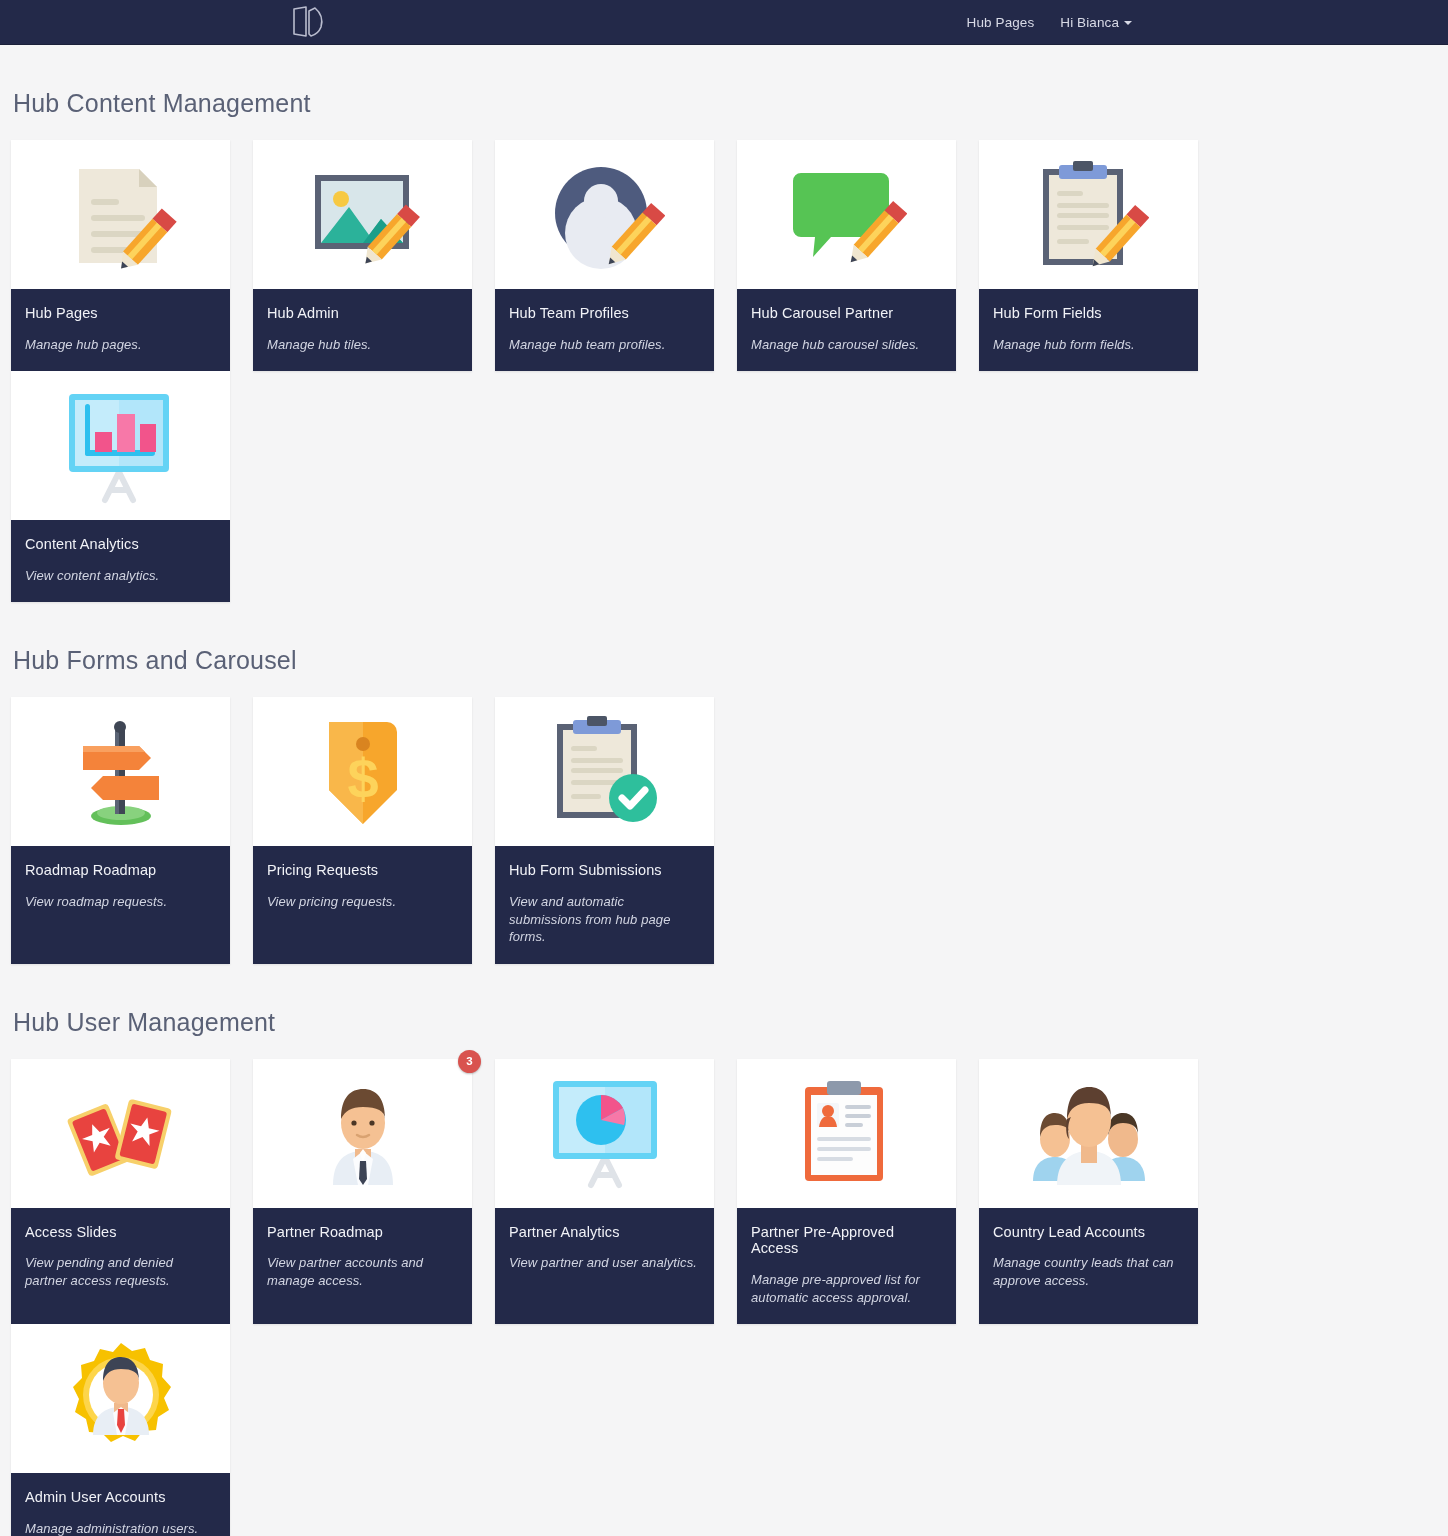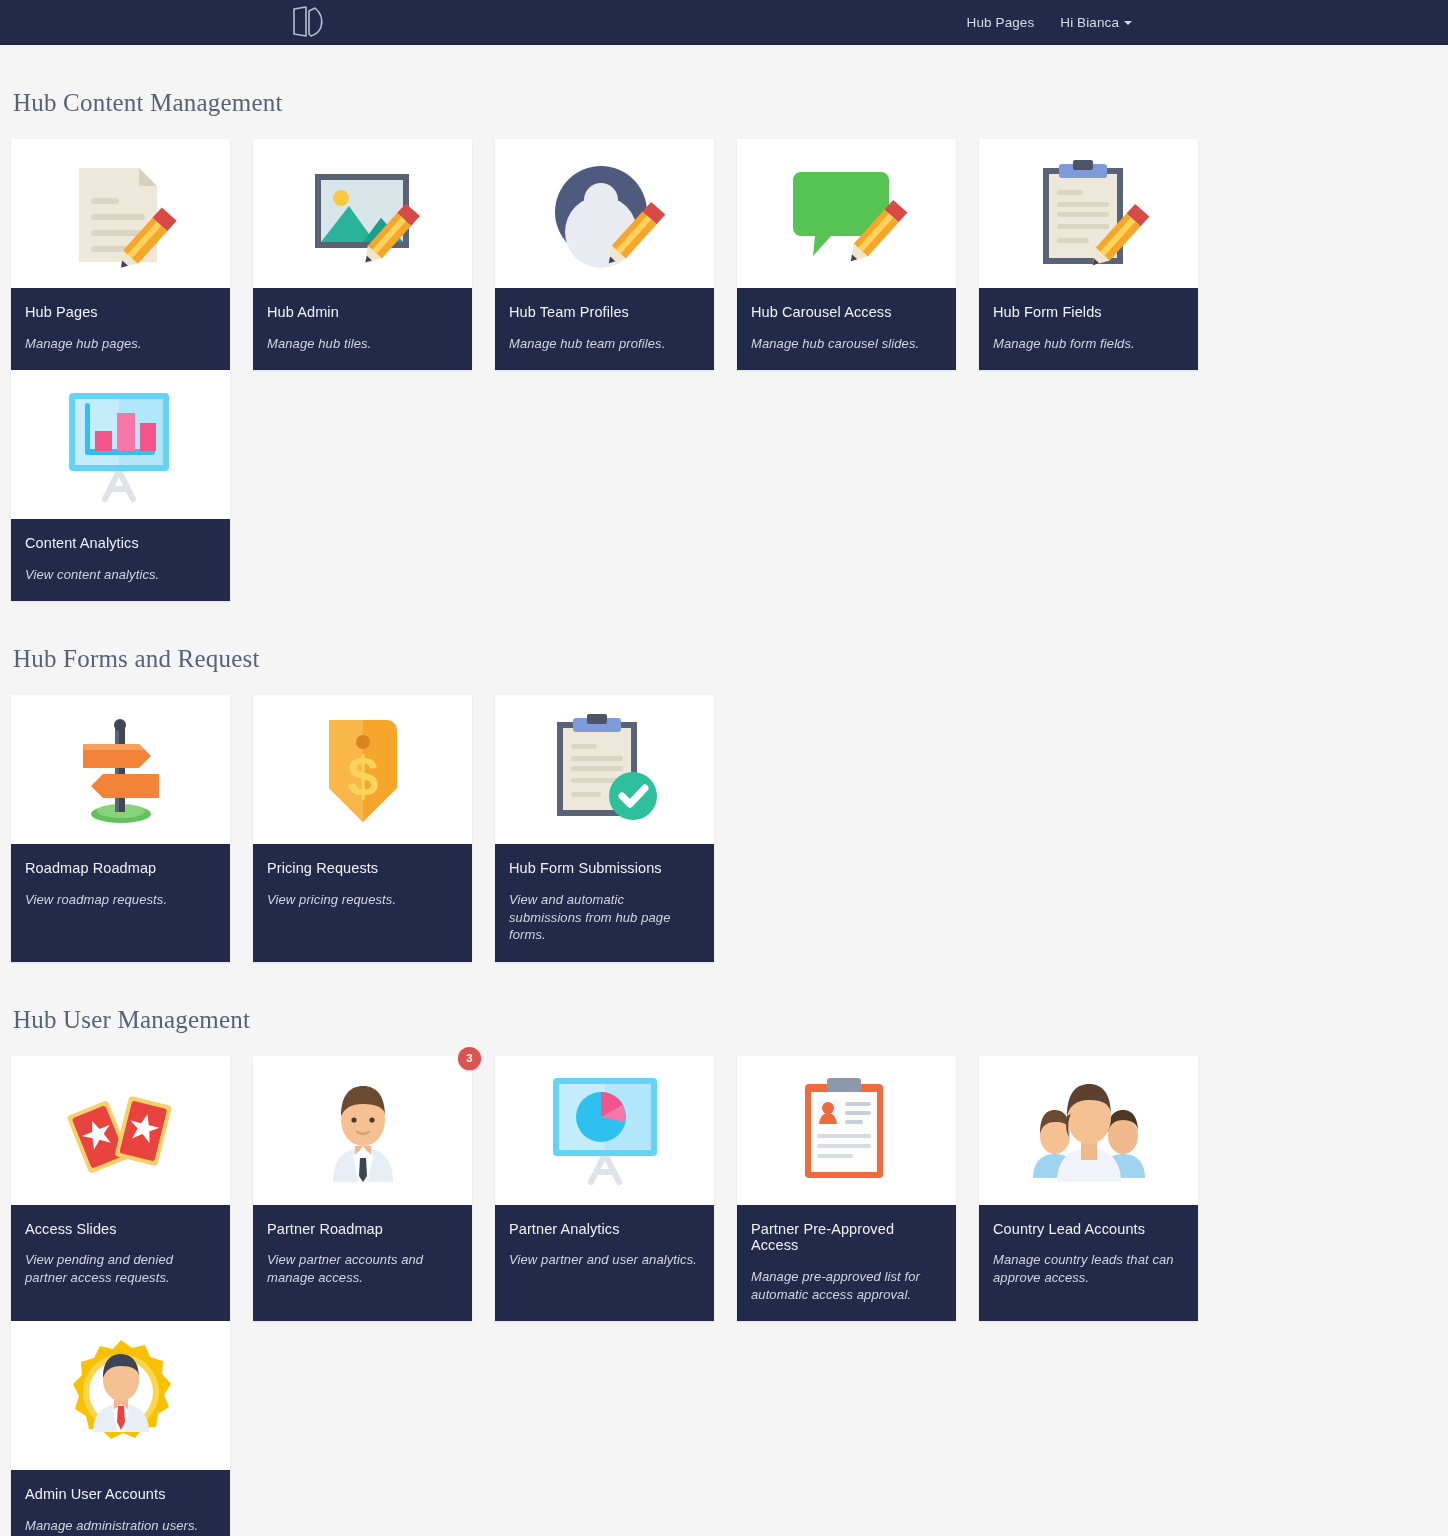--- a/index.html
+++ b/index.html
@@ -57,21 +57,20 @@
   
   .page { padding:0 11px; }
 
   .section { margin-top:4px; }
   .section-title {
     font-size:25px;
     font-weight:300;
     color:#5a6176;
     letter-spacing:.2px;
     margin:44px 0 22px 2px;
-    font-family:Liberation Serif, serif;
   }
   .card-row {
     display:flex;
     flex-wrap:wrap;
     gap:0;
   }
   .card {
     width:219px;
     margin-right:23px;
     background:#fff;
@@ -222,21 +221,21 @@
   <g transform="rotate(42 88 78)">
     <rect x="80" y="42" width="19" height="13" fill="#d84a45"></rect>
     <rect x="80" y="55" width="19" height="46" fill="#f7a62c"></rect>
     <rect x="86" y="55" width="6" height="46" fill="#fdd35b"></rect>
     <path d="M80 101 L89.5 116 L99 101 Z" fill="#f0e6cf"></path>
     <path d="M86 110 L89.5 116 L93 110 Z" fill="#3d4455"></path>
   </g>
 </svg>
             </div>
             <div class="card-body">
-              <div class="card-title">Hub Carousel Access</div>
+              <div class="card-title">Hub Carousel Partner</div>
               <div class="card-desc">Manage hub carousel slides.</div>
             </div>
           </div>
           <div class="card">
             <div class="card-img">
               <svg width="120" height="120" viewBox="0 0 120 120">
   <rect x="14" y="14" width="80" height="96" fill="#5a6275"></rect>
   <rect x="20" y="20" width="68" height="84" fill="#eee8da"></rect>
   <rect x="30" y="10" width="48" height="14" rx="3" fill="#7e9ad8"></rect>
   <rect x="44" y="6" width="20" height="10" rx="2" fill="#4c5566"></rect>
@@ -276,21 +275,21 @@
 </svg>
             </div>
             <div class="card-body">
               <div class="card-title">Content Analytics</div>
               <div class="card-desc">View content analytics.</div>
             </div>
           </div>
         </div>
       </div>
       <div class="section">
-        <h2 class="section-title">Hub Forms and Request</h2>
+        <h2 class="section-title">Hub Forms and Carousel</h2>
         <div class="card-row">
           <div class="card">
             <div class="card-img">
               <svg width="120" height="120" viewBox="0 0 120 120">
   <ellipse cx="60" cy="104" rx="30" ry="9" fill="#63c05a"></ellipse>
   <ellipse cx="60" cy="101" rx="24" ry="7" fill="#88d27e"></ellipse>
   <rect x="54" y="16" width="10" height="86" fill="#3f4654"></rect>
   <rect x="54" y="16" width="4" height="86" fill="#5b6475"></rect>
   <circle cx="59" cy="15" r="6" fill="#3f4654"></circle>
   <path d="M22 34 H78 L90 46 L78 58 H22 Z" fill="#f4833a"></path>

